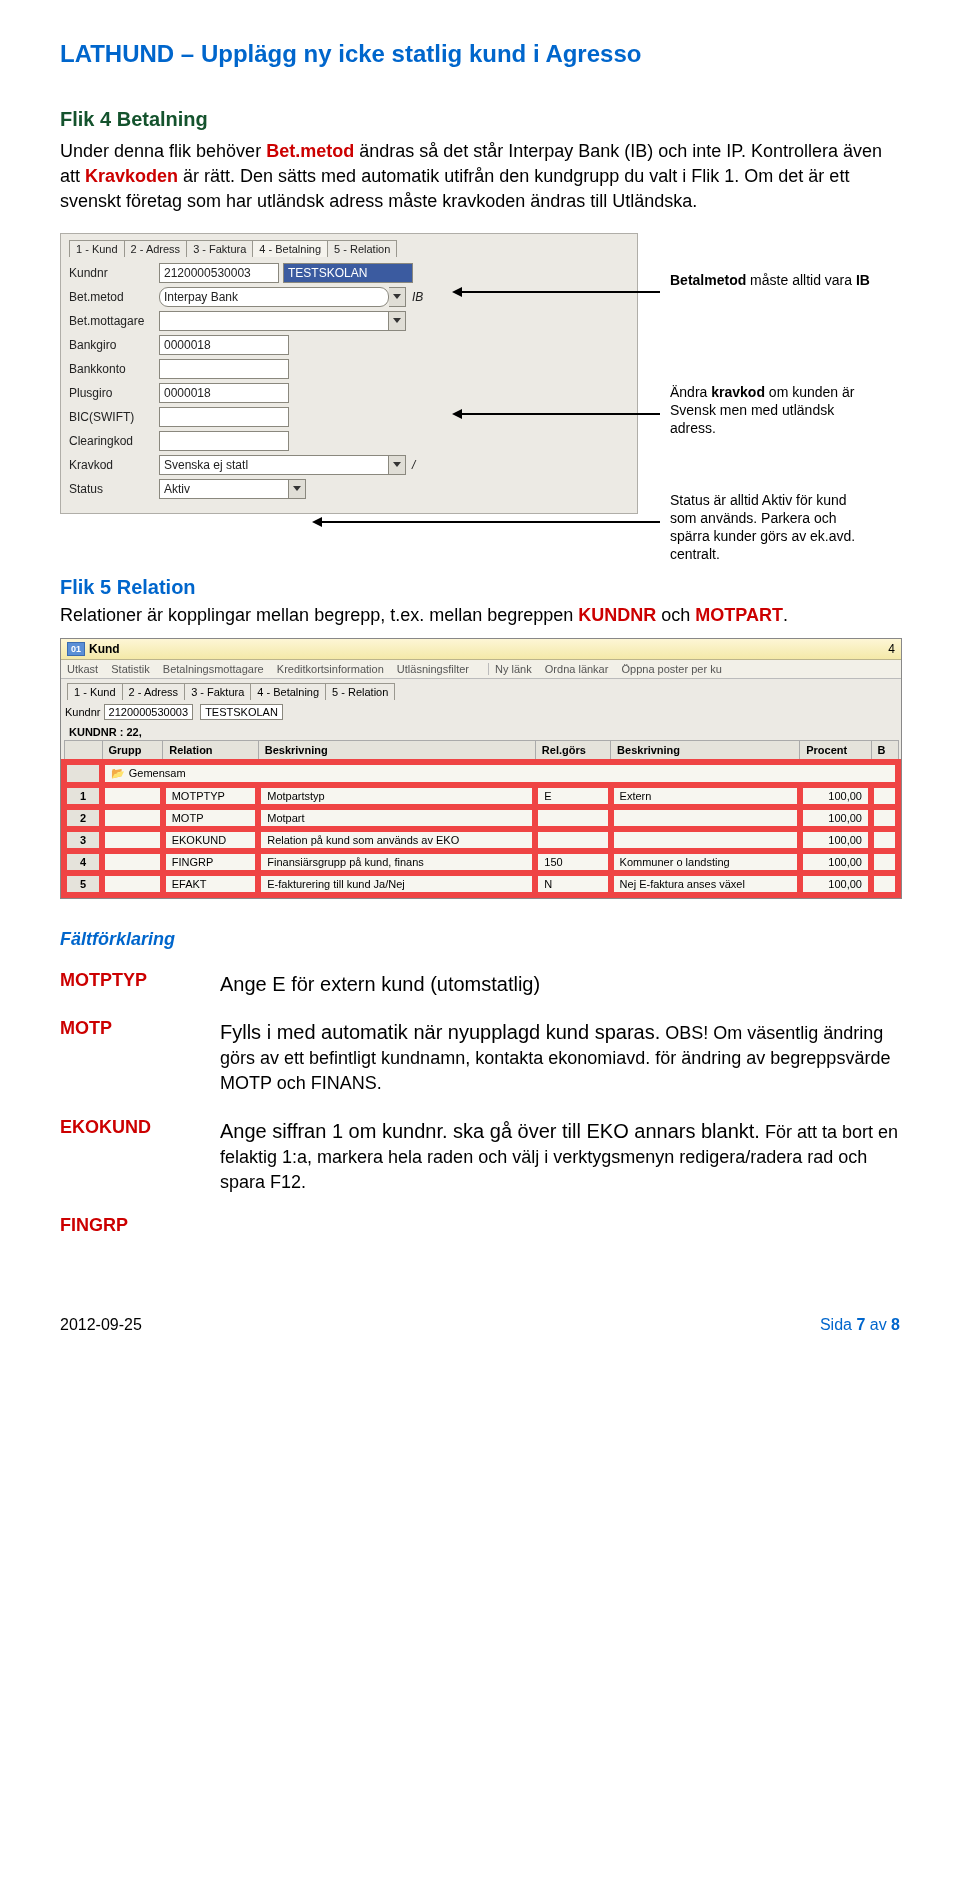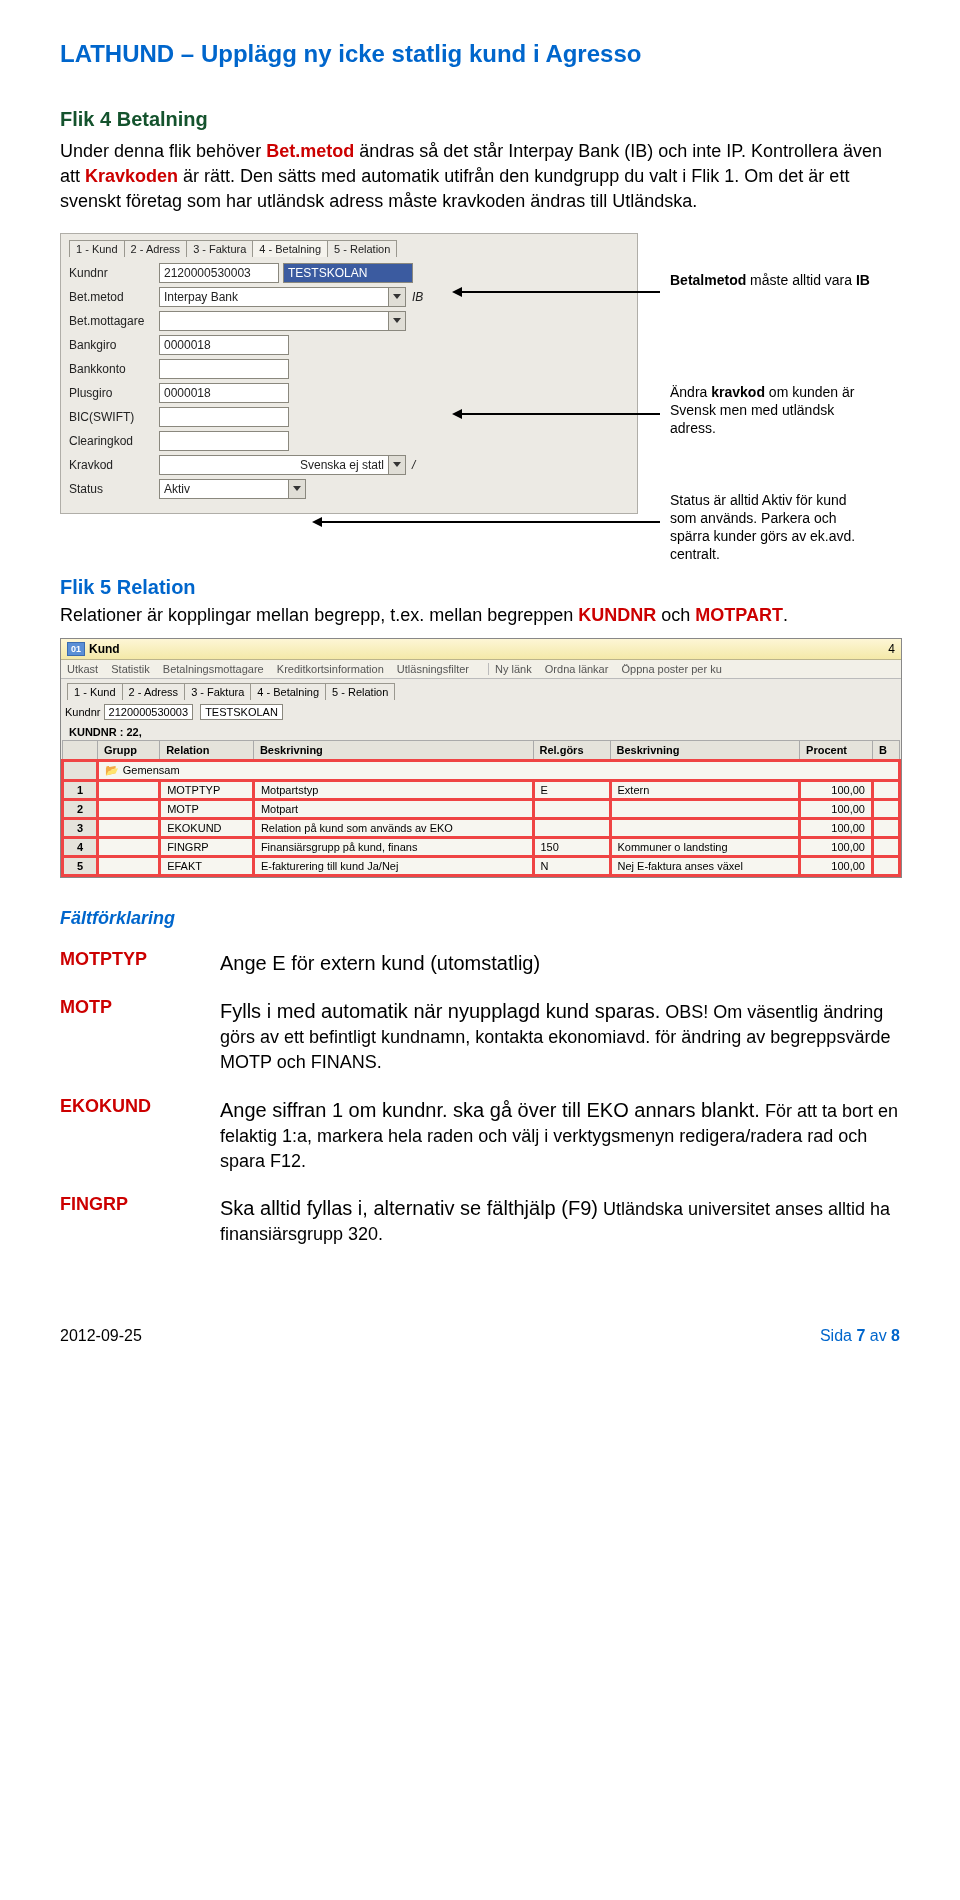--- a/index.html
+++ b/index.html
@@ -145,21 +145,21 @@
     display:inline-block; background:#fff; border:1px solid #8a887e;
     padding:1px 4px; margin-right:4px; font-size:11px;
   }
   .kline { padding: 2px 8px; font-weight: bold; font-size: 11px; }
   table.grid { border-collapse: collapse; width: 100%; font-size: 11px; }
   table.grid th {
     background: #e5e3db; border:1px solid #aaa; padding:3px 6px; font-weight:bold;
     text-align: left;
   }
   table.grid td {
-    background: #f7f6f0; border:3px solid #ef4444; padding:2px 6px;
+    background: #f7f6f0; border:6px solid #ef4444; padding:2px 6px;
   }
   table.grid td.num { width:20px; text-align:center; background:#e5e3db; font-weight:bold; }
   table.grid td.right { text-align: right; }
   .folder { color:#c9a24a; margin-right:4px; }
 
   
   .defs { margin-top: 10px; }
   .def-row { display:flex; margin: 20px 0; }
   .def-row .term { width: 160px; color:#cc0000; font-weight:bold; font-size:18px; }
   .def-row .desc { flex:1; font-size:18px; line-height:1.4; }
@@ -190,21 +190,21 @@
         <span>1 - Kund</span><span>2 - Adress</span><span>3 - Faktura</span><span class="active">4 - Betalning</span><span>5 - Relation</span>
       </div>
 
       <div class="form-row">
         <label>Kundnr</label>
         <div class="field" style="width:110px;">2120000530003</div>
         <div class="field sel hl-box" style="width:120px; margin-left:4px; color:#fff; background:#3b5ba0;">TESTSKOLAN</div>
       </div>
       <div class="form-row">
         <label>Bet.metod</label>
-        <div class="field" style="width:220px;">Interpay Bank</div>
+        <div class="field" style="width:220px;border-radius:9px;">Interpay Bank</div>
         <div class="dropdown-btn"></div>
         <span class="side-field">IB</span>
       </div>
       <div class="form-row">
         <label>Bet.mottagare</label>
         <div class="field" style="width:220px;"></div>
         <div class="dropdown-btn"></div>
       </div>
       <div class="form-row">
         <label>Bankgiro</label>
@@ -221,21 +221,21 @@
       <div class="form-row">
         <label>BIC(SWIFT)</label>
         <div class="field" style="width:120px;"></div>
       </div>
       <div class="form-row">
         <label>Clearingkod</label>
         <div class="field" style="width:120px;"></div>
       </div>
       <div class="form-row">
         <label>Kravkod</label>
-        <div class="field" style="width:220px;text-align:right;">Svenska ej statl</div>
+        <div class="field" style="width:220px;">Svenska ej statl</div>
         <div class="dropdown-btn"></div>
         <span class="side-field">/</span>
       </div>
       <div class="form-row">
         <label>Status</label>
         <div class="field" style="width:120px;">Aktiv</div>
         <div class="dropdown-btn"></div>
       </div>
     </div>
 
@@ -365,21 +365,20 @@
     <div class="def-row">
       <div class="term">MOTP</div>
       <div class="desc"><span class="lead">Fylls i med automatik när nyupplagd kund sparas.</span><span> OBS! Om väsentlig ändring görs av ett befintligt kundnamn, kontakta ekonomiavd. för ändring av begreppsvärde MOTP och FINANS.</span></div>
     </div>
     <div class="def-row">
       <div class="term">EKOKUND</div>
       <div class="desc"><span class="lead">Ange siffran 1 om kundnr. ska gå över till EKO annars blankt.</span><span> För att ta bort en felaktig 1:a, markera hela raden och välj i verktygsmenyn redigera/radera rad och spara F12.</span></div>
     </div>
     <div class="def-row">
       <div class="term">FINGRP</div>
-      <div class="desc"><span class="lead">Ska alltid fyllas i, alternativ se fälthjälp (F9)</span><span> Utländska universitet anses alltid ha finansiärsgrupp 320.</span></div>
     </div>
   </div>
 
   <div class="footer">
     <div>2012-09-25</div>
     <div class="right">
       <span>Sida </span><span class="b">7</span><span> av </span><span class="b">8</span>
     </div>
   </div>
 

